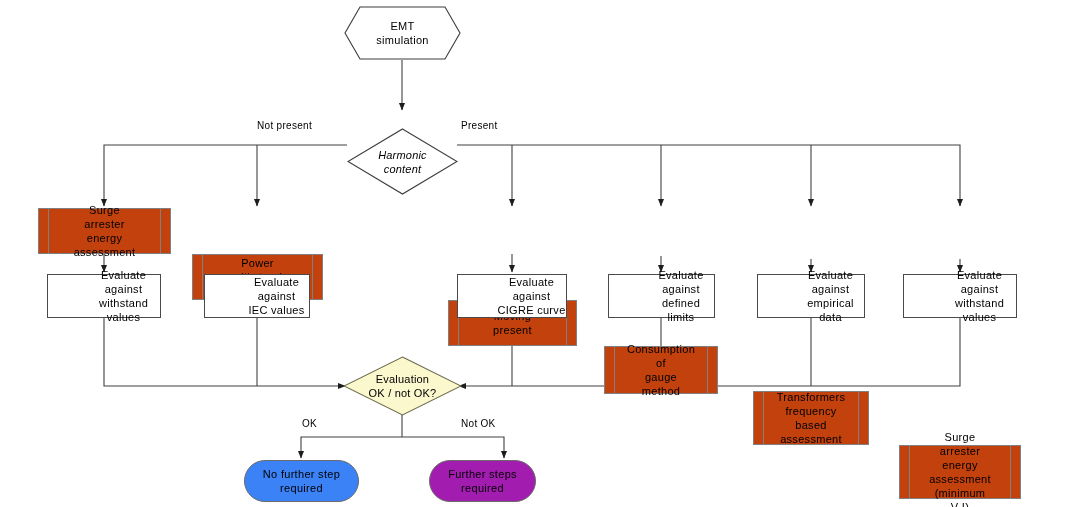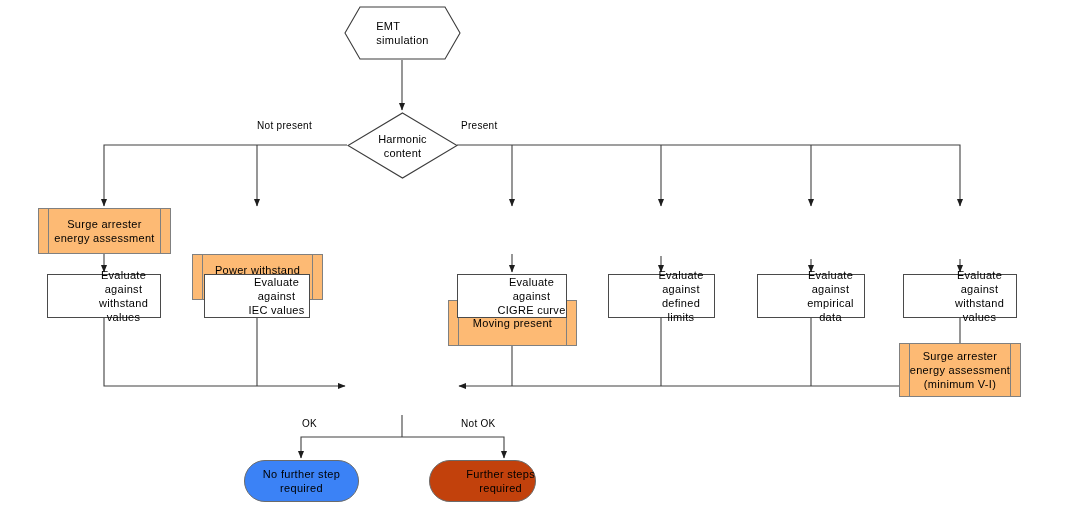--- a/index.html
+++ b/index.html
@@ -42,20 +42,21 @@
     z-index: 3;
   }
   .hex-wrap svg { display: block; }
   .hex-label {
     position: absolute;
     left: 0; top: 0;
     width: 100%; height: 100%;
     display: flex;
     align-items: center;
     justify-content: center;
+    text-align: center;
     font-size: 11px;
     line-height: 14px;
     letter-spacing: 0.3px;
   }
 
   
   .diamond-wrap {
     position: absolute;
     z-index: 3;
   }
@@ -69,23 +70,23 @@
     justify-content: center;
     text-align: center;
     font-size: 11px;
     line-height: 14px;
     letter-spacing: 0.2px;
   }
 
   
   .proc {
     border: 1px solid #808080;
-    background: #fdba74;
+    background: #c2410c;
     position: relative;
-    padding: 0 4px;
+    padding: 0 30px;
   }
   .proc::before, .proc::after {
     content: "";
     position: absolute;
     top: 0;
     bottom: 0;
     width: 0;
     border-left: 1px solid #808080;
   }
   .proc::before { left: 9px; }
@@ -97,21 +98,21 @@
     background: #ffffff;
     padding-left: 39px;
   }
 
   
   .term {
     border: 1px solid #6b6b6b;
     border-radius: 26px;
   }
   .term-ok   { background: #3b82f6; }
-  .term-nok  { background: #c2410c; justify-content: flex-end; }
+  .term-nok  { background: #a21caf; }
 
   .edge-label {
     position: absolute;
     font-size: 10px;
     color: #000000;
     letter-spacing: 0.3px;
     white-space: nowrap;
     z-index: 4;
   }
 </style>
@@ -164,21 +165,21 @@
       <polygon points="16,1 101,1 116,27 101,53 16,53 1,27" fill="#ffffff" stroke="#3c3c3c" stroke-width="1.1"></polygon>
     </svg>
     <div class="hex-label">
       <div>
         <div>EMT</div>
         <div>simulation</div>
       </div>
     </div>
   </div>
 
-  <div class="diamond-wrap" style="left:347px; top:112px; width:111px; height:67px;">
+  <div class="diamond-wrap" style="left:347px; top:128px; width:111px; height:67px;font-style:italic;">
     <svg width="111" height="67" viewBox="0 0 111 67" xmlns="http://www.w3.org/2000/svg">
       <polygon points="55.5,1 110,33.5 55.5,66 1,33.5" fill="#ffffff" stroke="#3c3c3c" stroke-width="1.1"></polygon>
     </svg>
     <div class="diamond-label">
       <div>
         <div>Harmonic</div>
         <div>content</div>
       </div>
     </div>
   </div>
@@ -199,21 +200,34 @@
       <div>TOVs</div>
     </div>
   </div>
 
   <div class="node proc" style="left:448px; top:208px; width:129px; height:46px;">
     <div>
       <div>Moving present</div>
     </div>
   </div>
 
-
+  <div class="node proc" style="left:604px; top:208px; width:114px; height:48px;">
+    <div>
+      <div>Consumption of</div>
+      <div>gauge method</div>
+    </div>
+  </div>
+
+  <div class="node proc" style="left:753px; top:205px; width:116px; height:54px;">
+    <div>
+      <div>Transformers</div>
+      <div>frequency based</div>
+      <div>assessment</div>
+    </div>
+  </div>
 
   <div class="node proc" style="left:899px; top:205px; width:122px; height:54px;">
     <div>
       <div>Surge arrester</div>
       <div>energy assessment</div>
       <div>(minimum V-I)</div>
     </div>
   </div>
 
   <div class="node plain" style="left:47px; top:274px; width:114px; height:44px;">
@@ -251,20 +265,31 @@
     </div>
   </div>
 
   <div class="node plain" style="left:903px; top:274px; width:114px; height:44px;">
     <div>
       <div>Evaluate against</div>
       <div>withstand values</div>
     </div>
   </div>
 
+  <div class="diamond-wrap" style="left:343px; top:356px; width:119px; height:60px;">
+    <svg width="119" height="60" viewBox="0 0 119 60" xmlns="http://www.w3.org/2000/svg">
+      <polygon points="59.5,1 118,30 59.5,59 1,30" fill="#fbf8ce" stroke="#6b6b4a" stroke-width="1.1"></polygon>
+    </svg>
+    <div class="diamond-label">
+      <div>
+        <div>Evaluation</div>
+        <div>OK / not OK?</div>
+      </div>
+    </div>
+  </div>
 
   <div class="edge-label" style="left:302px; top:418px;">OK</div>
   <div class="edge-label" style="left:461px; top:418px;">Not OK</div>
 
   <div class="node term term-ok" style="left:244px; top:460px; width:115px; height:42px;">
     <div>
       <div>No further step</div>
       <div>required</div>
     </div>
   </div>

